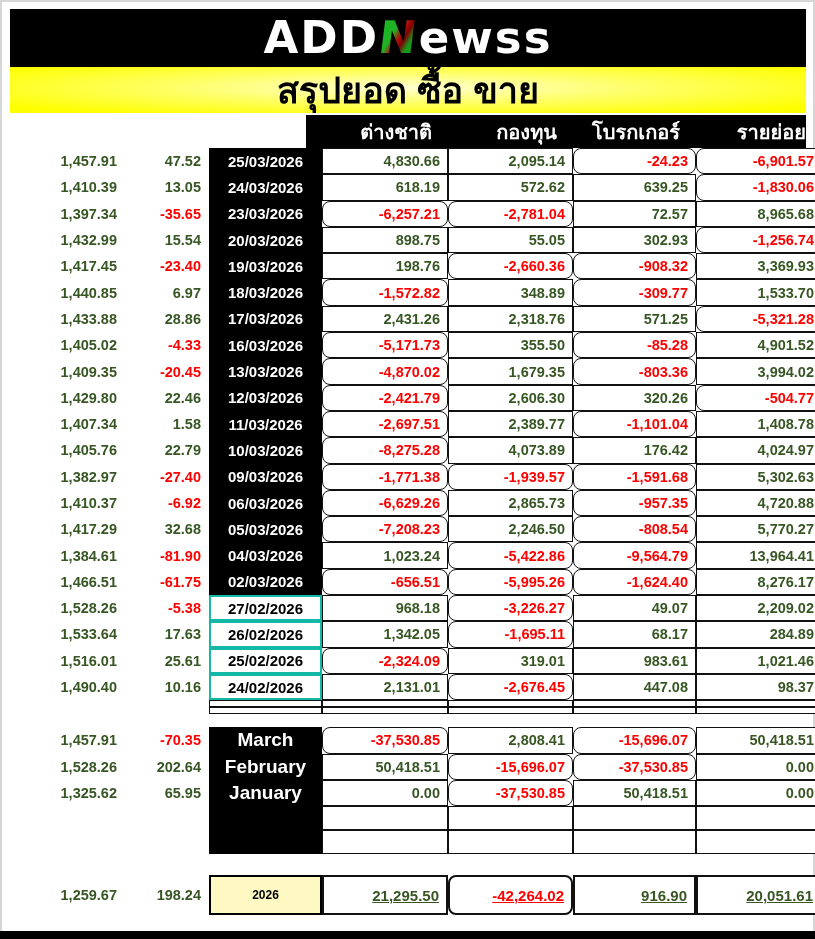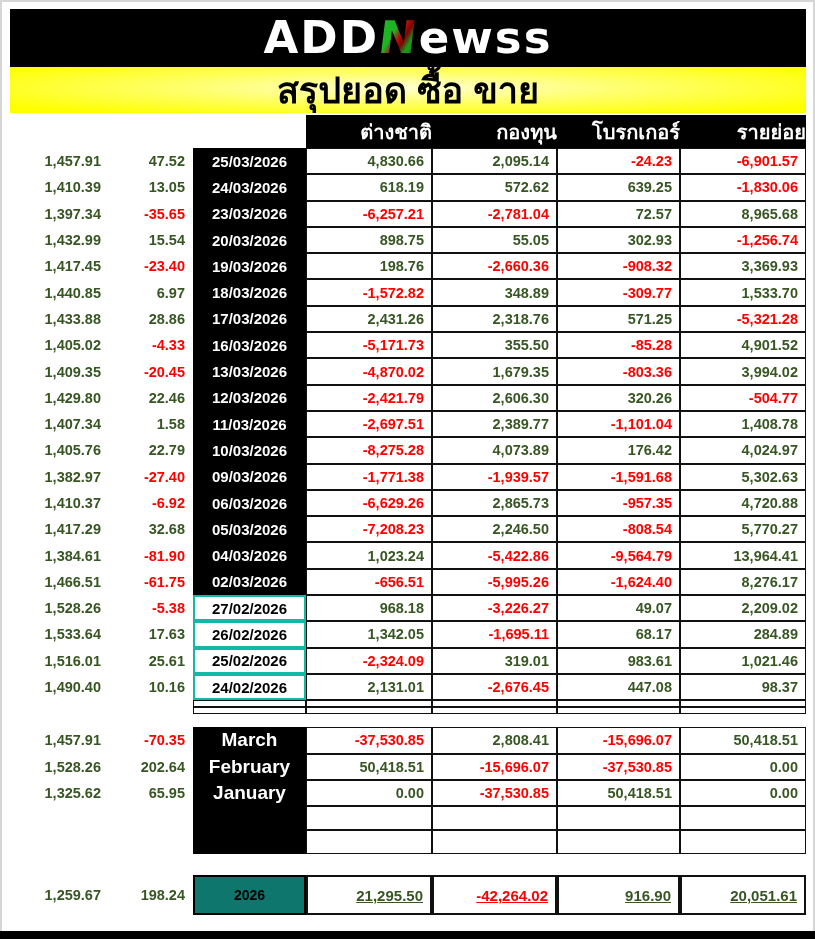--- a/index.html
+++ b/index.html
@@ -38,33 +38,33 @@
 
   
   .content { position: absolute; left: 0; top: 115px; width: 806px; }
   .header-strip {
     margin-left: 306px; width: 500px; height: 33px; background: #000;
     display: flex; align-items: center;
   }
   .header-strip span { display: block; text-align: right; color: #fff; font-weight: bold; font-size: 20px; }
   .h1 { width: 126px; } .h2 { width: 125px; } .h3 { width: 123px; } .h4 { width: 126px; }
 
-  .row { display: grid; grid-template-columns: 105px 82px 6px 113px 126px 125px 123px 126px; height: 26.3px; }
+  .row { display: grid; grid-template-columns: 105px 82px 6px 113px 126px 125px 123px 126px; height: 26.3px; padding-left: 16px; }
   .c { display: flex; align-items: center; font-weight: bold; font-size: 14.5px; color: #000; }
   .ci, .cc, .cv { justify-content: flex-end; }
   .ci { padding-right: 4px; }
   .cc { padding-right: 2px; }
   .cv { background: #fff; border: 1px solid #111; padding-right: 7px; }
   .cd { background: #000; color: #fff; justify-content: center; font-size: 15px; }
   .cd.light { background: #fff; color: #000; border: 2px solid #14b8a6; }
   .cm { background: #000; color: #fff; justify-content: center; font-size: 19px; }
-  .cy { background: #0f766e; border: 2px solid #000; justify-content: center; font-size: 14px; }
+  .cy { background: #fef9c3; border: 2px solid #000; justify-content: center; font-size: 12px; }
 
   .num { color: #375623; }
-  .num.neg { color: #ff0000; }
+  .num.neg { color: #ff0000; border-radius: 8px; }
 
   .row.thin { height: 7px; }
   .row.thin .cv { padding: 0; }
   .row.mempty { height: 24px; }
   .row.annual { height: 40px; }
   .row.annual .cv { border-width: 2px; font-size: 15px; text-decoration: underline; }
 
   .vgap13 { height: 13px; }
   .vgap21 { height: 21px; }
 

